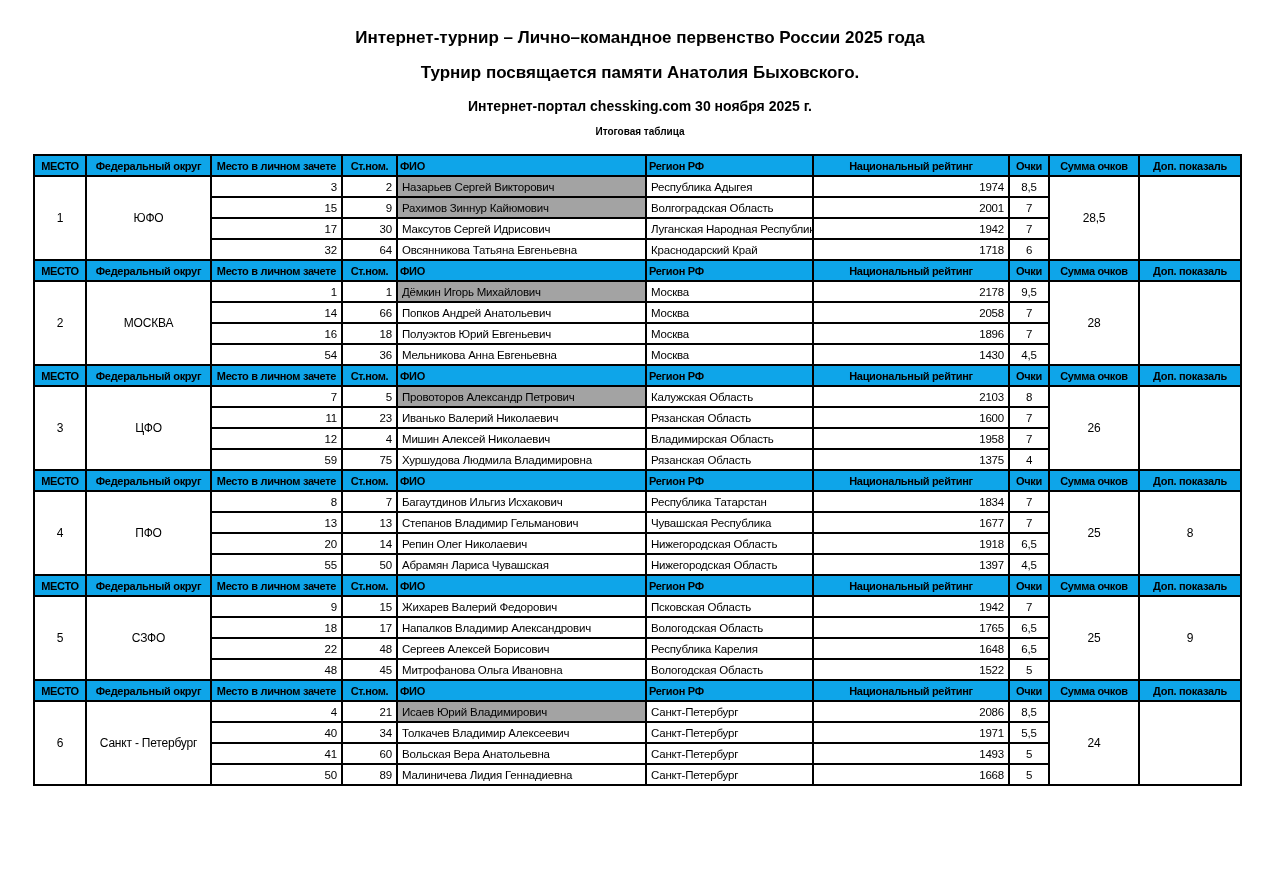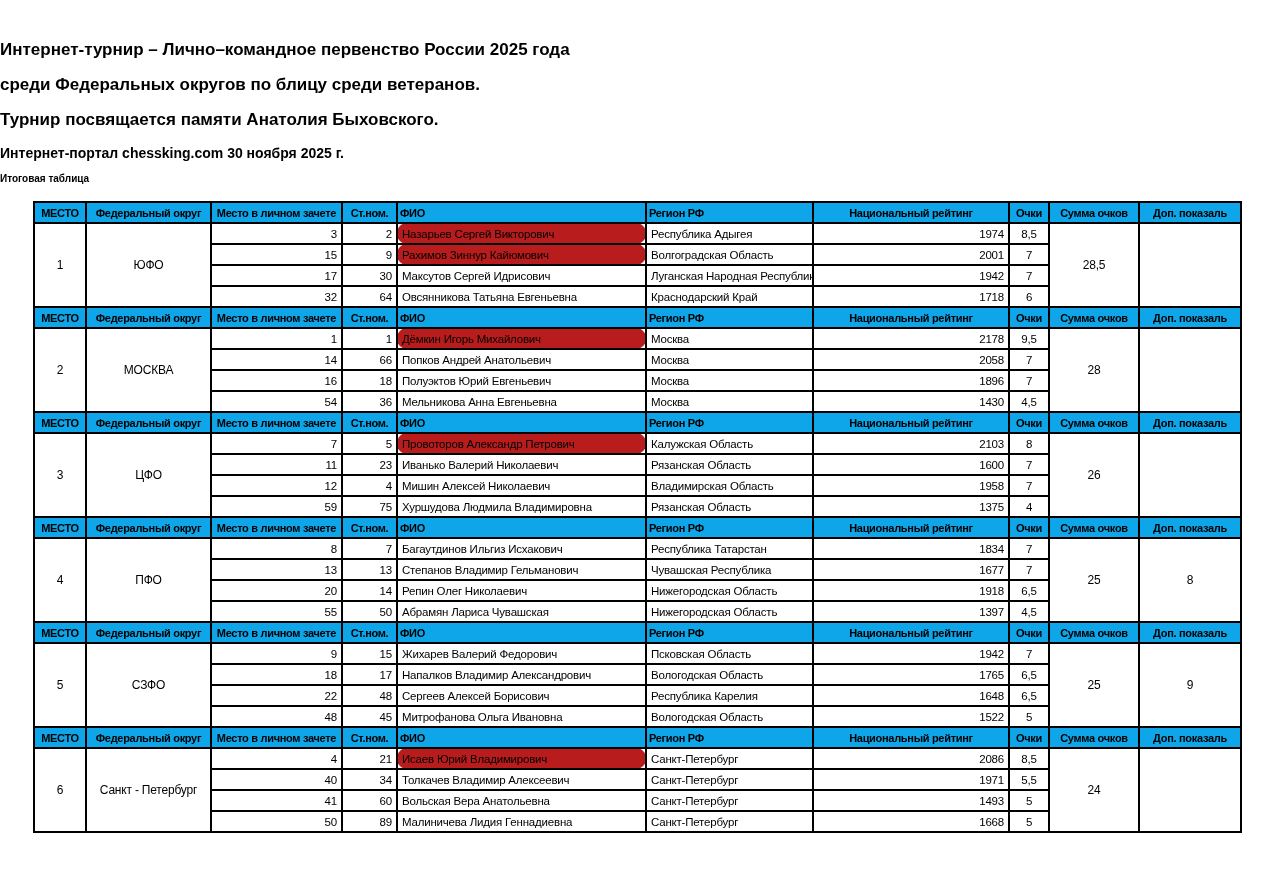--- a/index.html
+++ b/index.html
@@ -3,21 +3,21 @@
 <meta charset="utf-8">
 <style>
   html, body {
     margin: 0; padding: 0;
     width: 1280px; height: 895px;
     background: #ffffff;
     font-family: "Liberation Sans", sans-serif;
     color: #000000;
     overflow: hidden;
   }
-  .title-block { padding-top: 40px; text-align: left; }
+  .title-block { padding-top: 28px; text-align: center; }
   .title-line { font-weight: bold; margin: 0 auto; }
   .t-big   { font-size: 17px; margin-bottom: 15px; }
   .t-med   { font-size: 14px; margin-bottom: 12px; }
   .t-last  { font-size: 10px; margin-bottom: 16px; }
 
   .table-wrap { margin: 17px 0 0 33px; }
   table.results {
     border-collapse: collapse;
     table-layout: fixed;
     width: 1207px;
@@ -48,28 +48,27 @@
     letter-spacing: -0.3px;
     text-align: center;
     padding: 0 2px;
   }
   table.results th.al { text-align: left; }
   td { font-size: 11.5px; letter-spacing: -0.2px; }
   td.num   { text-align: right; }
   td.ctr   { text-align: center; }
   td.txt   { text-align: left; }
   td.merged { text-align: center; font-size: 12px; }
-  td.hl { background: #b91c1c; border-radius: 10px; }
+  td.hl { background: #a3a3a3; }
 </style>
 </head>
 <body>
 
 <div class="title-block">
   <p class="title-line t-big">Интернет-турнир – Лично–командное первенство России 2025 года</p>
-  <p class="title-line t-big">среди Федеральных округов по блицу среди ветеранов.</p>
   <p class="title-line t-big">Турнир посвящается памяти Анатолия Быховского.</p>
   <p class="title-line t-med">Интернет-портал chessking.com 30 ноября 2025 г.</p>
   <p class="title-line t-last">Итоговая таблица</p>
 </div>
 
 <div class="table-wrap">
   <table class="results">
     <colgroup>
       <col class="c0">
         <col class="c1">

